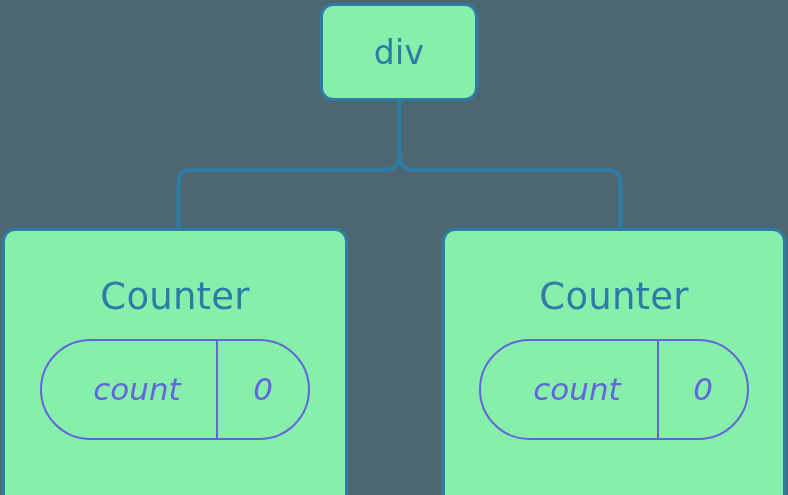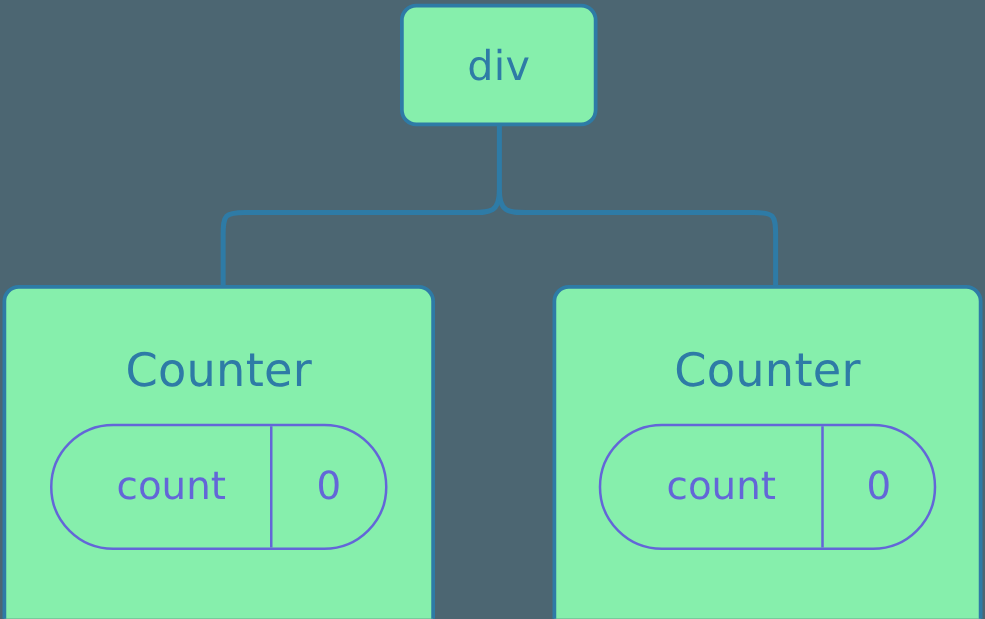--- a/index.html
+++ b/index.html
@@ -86,20 +86,21 @@
   }
   .pill-key,
   .pill-value {
     display: flex;
     align-items: center;
     justify-content: center;
     color: #6366d8;
     font-size: 31px;
     line-height: 1;
     box-sizing: border-box;
+    font-style: italic;
   }
   .pill-key {
     width: 174px;
     padding-left: 16px;
   }
   .pill-value {
     width: 92px;
     border-left: 2px solid #6366d8;
   }
   #child-card-1 .pill-key   { width: 176px; }

